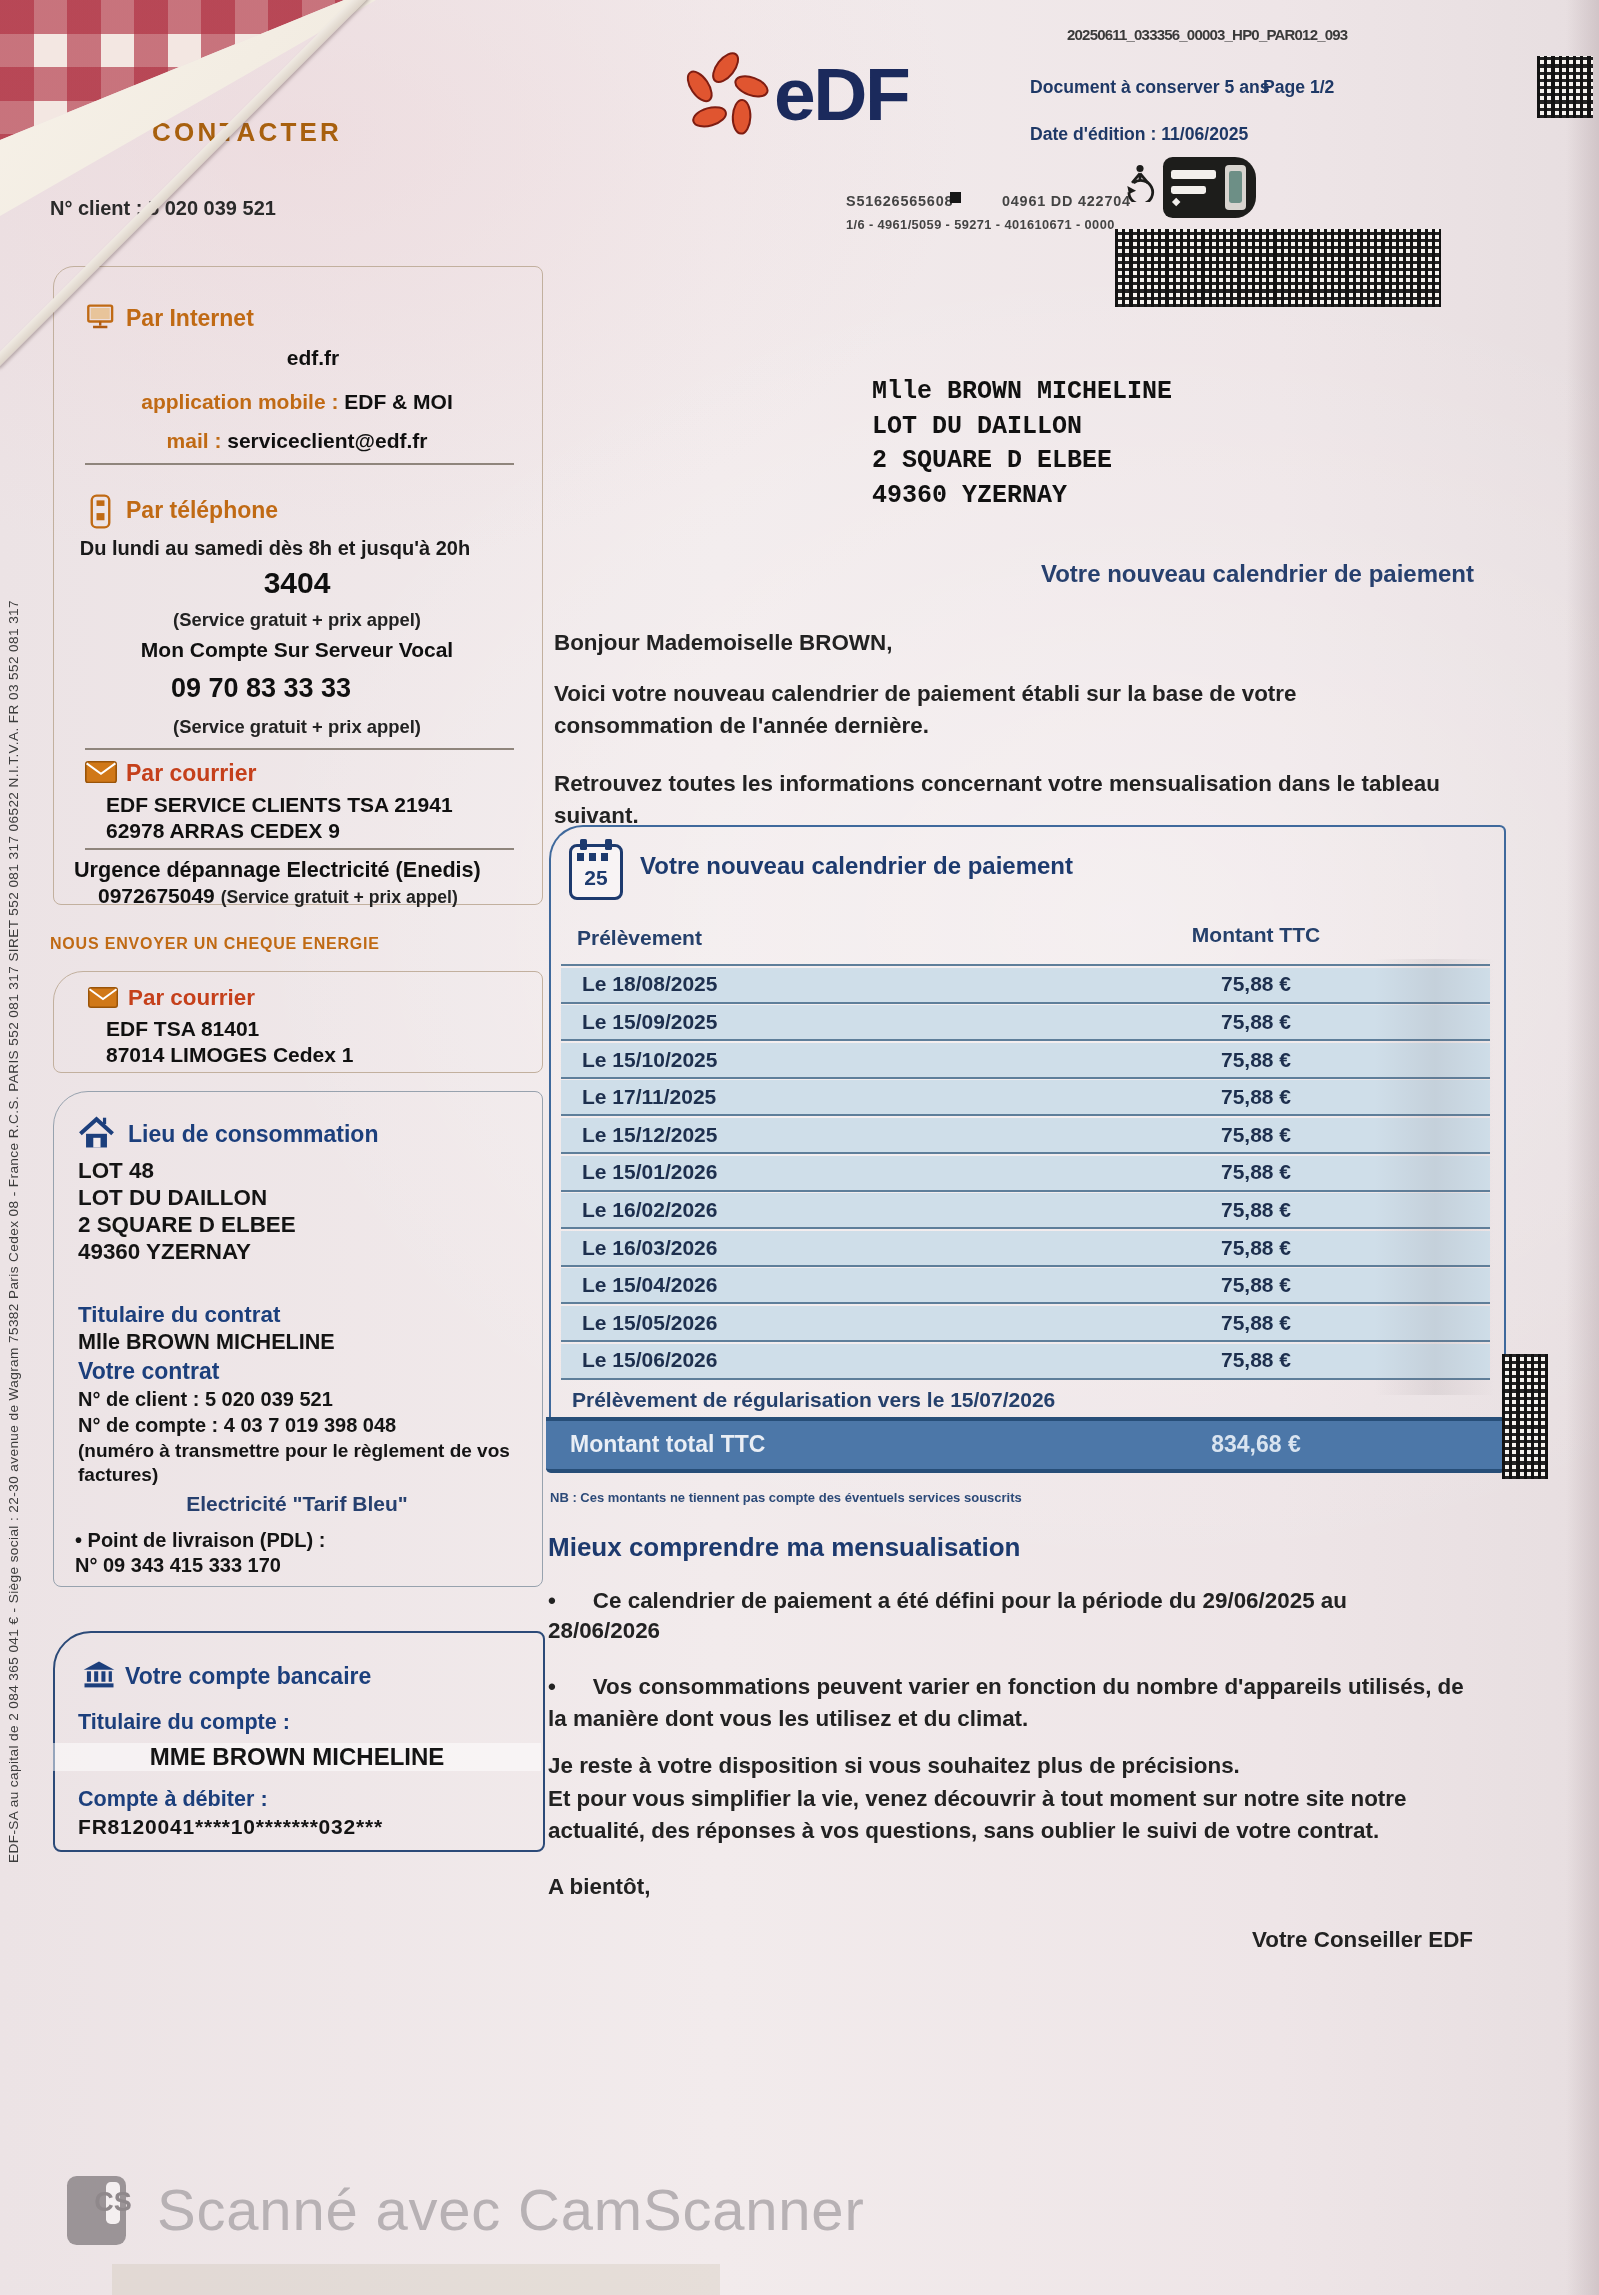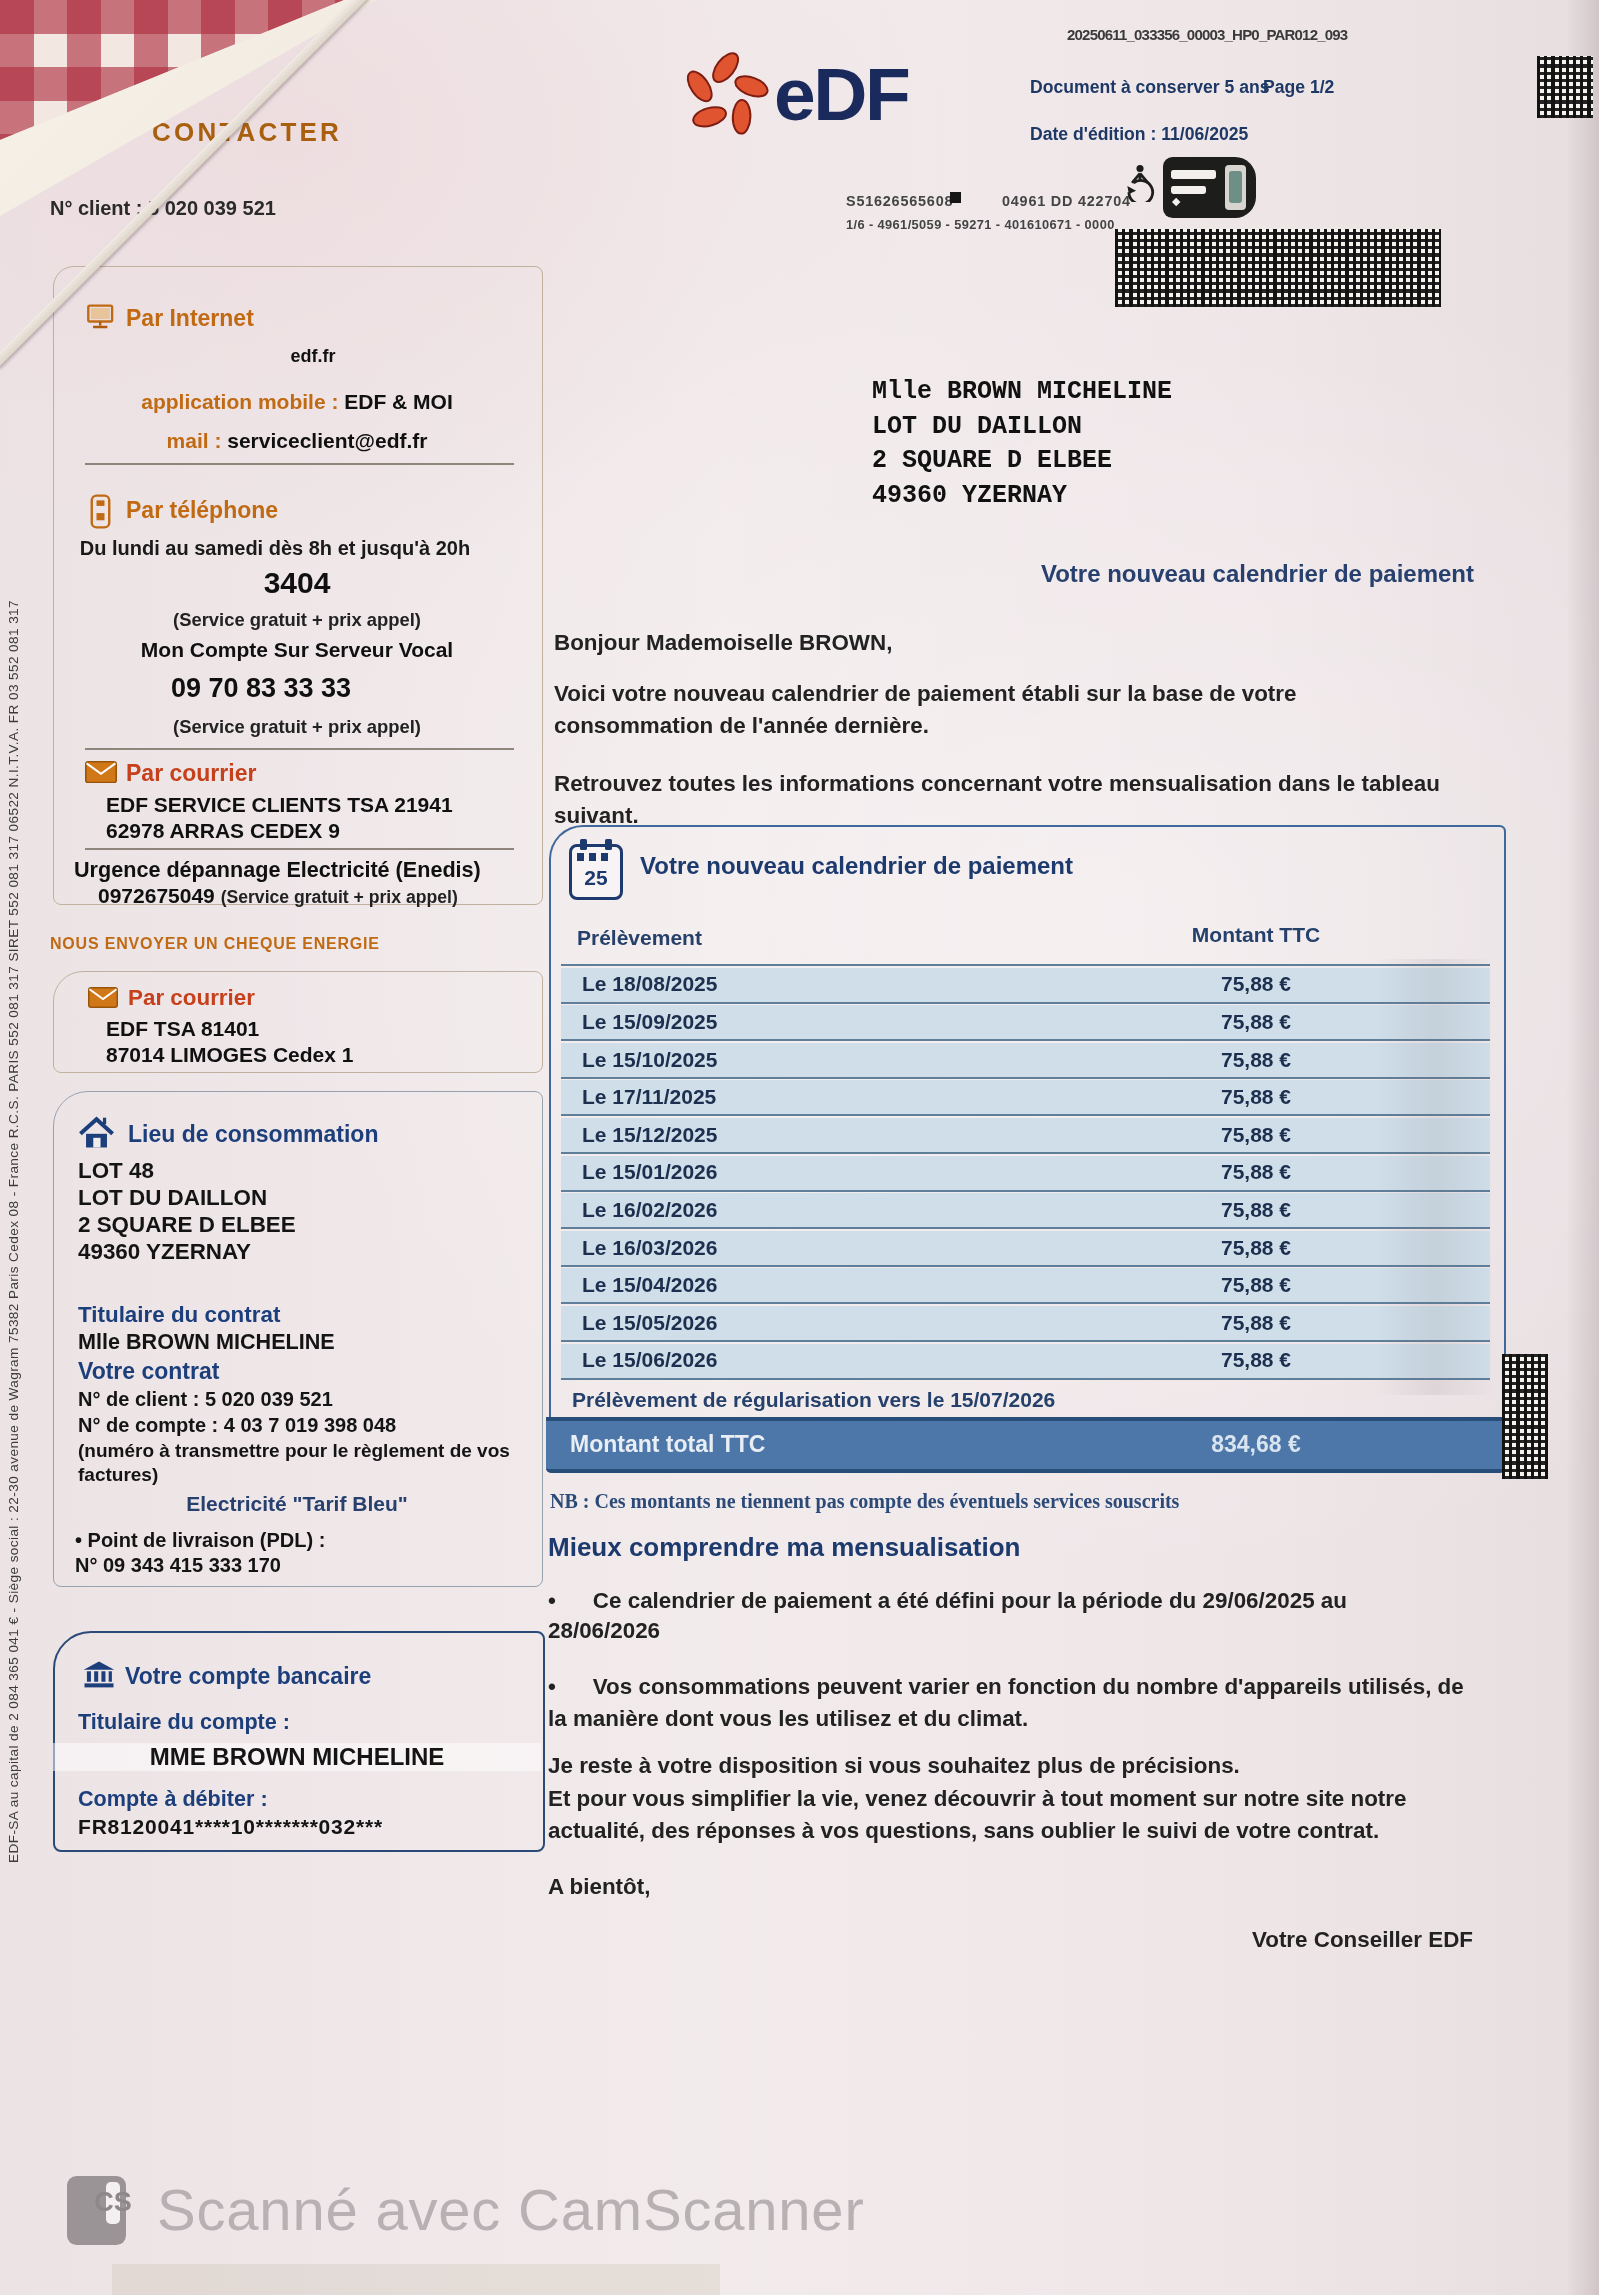--- a/index.html
+++ b/index.html
@@ -73,21 +73,21 @@
   <div class="sbox" style="left:53px;top:266px;width:488px;height:637px;"></div>
 
   <span class="abs" style="left:85px;top:304px;">
     <svg width="32" height="27" viewBox="0 0 40 34">
         <rect x="4" y="2" width="30" height="20" rx="2" fill="none" stroke="#c06a14" stroke-width="3"></rect>
         <rect x="7" y="5" width="24" height="14" fill="#e8c49a"></rect>
         <path d="M19 22 v5 M10 29 h18" stroke="#b05a10" stroke-width="3" fill="none"></path>
       </svg>
   </span>
   <div class="abs b orange" style="left:126px;top:305px;font-size:23px;">Par Internet</div>
-  <div class="abs b ctr" style="left:53px;top:346px;width:520px;font-size:18px;color:#101010;">edf.fr</div>
+  <div class="abs b ctr" style="left:53px;top:346px;width:520px;font-size:21px;color:#101010;">edf.fr</div>
   <div class="abs ctr" style="left:53px;top:390px;width:488px;font-size:21px;">
     <span class="b orange">application mobile :</span>
     <span class="b" style="color:#101010;">EDF &amp; MOI</span>
   </div>
   <div class="abs ctr" style="left:53px;top:429px;width:488px;font-size:21px;">
     <span class="b orange">mail :</span>
     <span class="b" style="color:#101010;">serviceclient@edf.fr</span>
   </div>
   <div class="divider" style="left:85px;top:463px;width:429px;"></div>
 
@@ -312,21 +312,21 @@
 
   <div class="abs b" style="left:572px;top:1388px;font-size:21px;color:#25406b;">Prélèvement de régularisation vers le 15/07/2026</div>
 
   <div class="abs" style="left:546px;top:1417px;width:959px;height:48px;background:#4c77a8;border-top:4px solid #274e78;border-bottom:4px solid #274e78;border-radius:0 0 4.8px 4.8px;">
     <span style="position:absolute;left:24px;top:10.4px;font-size:23px;font-weight:700;color:#e9eef5;">Montant total TTC</span>
     <span class="ctr" style="position:absolute;left:610px;top:10.4px;width:200px;font-size:23px;font-weight:700;color:#d9e4f0;">834,68 €</span>
   </div>
 
   <div class="abs dm" style="left:1502px;top:1354px;width:46px;height:125px;"></div>
 
-  <div class="abs b" style="left:550px;top:1490px;font-size:20px;color:#2c4a78;font-family:Liberation Serif, serif;">NB : Ces montants ne tiennent pas compte des éventuels services souscrits</div>
+  <div class="abs b" style="left:550px;top:1490px;font-size:13px;color:#2c4a78;">NB : Ces montants ne tiennent pas compte des éventuels services souscrits</div>
 
   <div class="abs b" style="left:548px;top:1532px;font-size:26px;color:#1d3a6e;">Mieux comprendre ma mensualisation</div>
 
   <div class="abs b" style="left:548px;top:1586px;width:864px;font-size:22.4px;line-height:30px;color:#222;">
     <span style="margin-right:37px;">•</span><span>Ce calendrier de paiement a été défini pour la période du 29/06/2025 au 28/06/2026</span>
   </div>
   <div class="abs b" style="left:548px;top:1671px;width:927px;font-size:22.4px;line-height:32px;color:#222;">
     <span style="margin-right:37px;">•</span><span>Vos consommations peuvent varier en fonction du nombre d'appareils utilisés, de la manière dont vous les utilisez et du climat.</span>
   </div>
 

